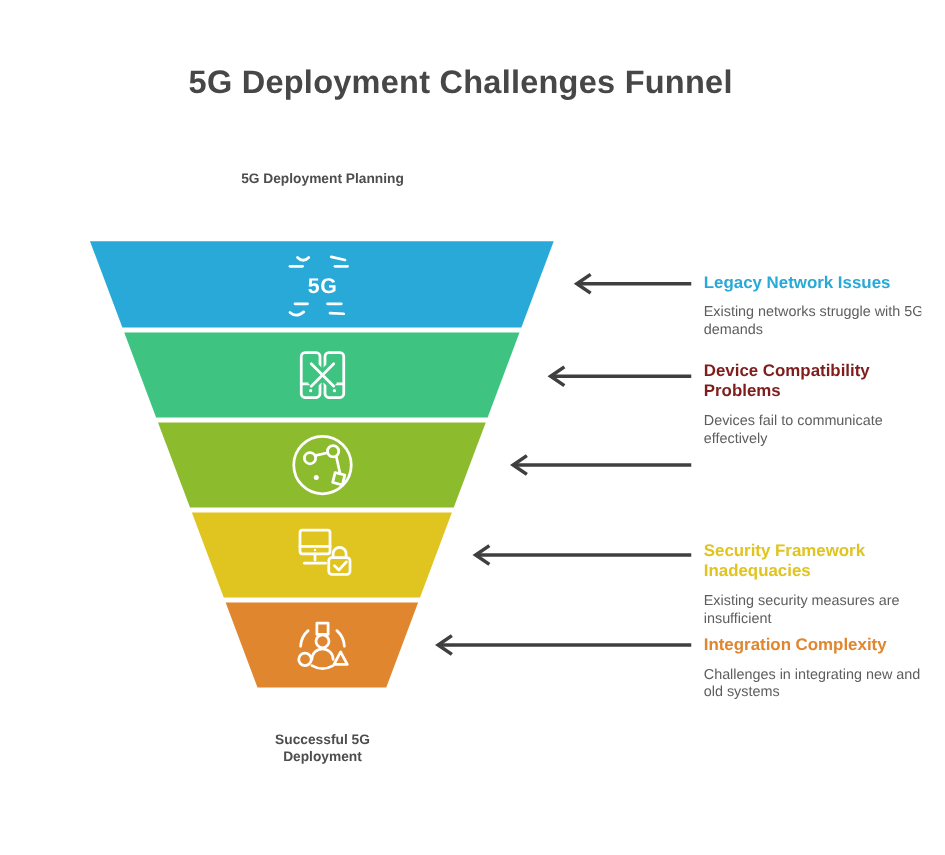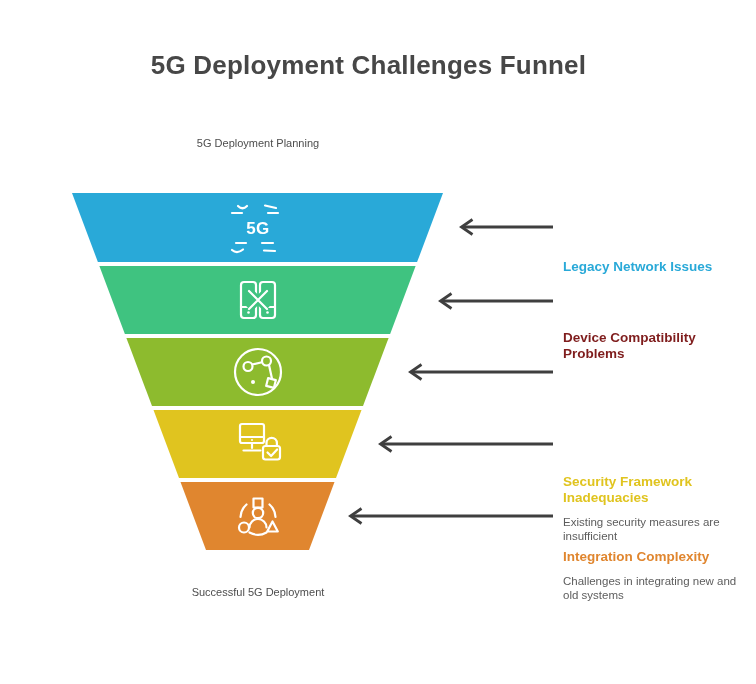--- a/index.html
+++ b/index.html
@@ -7,39 +7,39 @@
     position:relative; width:737px; height:684px; background:#ffffff;
     font-family:"Liberation Sans", sans-serif; overflow:hidden;
   }
   .page-title {
     position:absolute; top:50px; left:0; width:100%; margin:0;
     text-align:center; font-size:26px; font-weight:bold; color:#474747;
     letter-spacing:0.2px;
   }
   .flow-label {
     position:absolute; width:140px; text-align:center;
-    font-size:11px; font-weight:normal; color:#4d4d4d; line-height:14px;
+    font-size:11px; font-weight:bold; color:#4d4d4d; line-height:14px;
   }
   .flow-label.top    { left:188px; top:136px; }
   .flow-label.bottom { left:188px; top:585px;text-align:center; }
   svg.scene { position:absolute; left:0; top:0; display:block; }
 
   .icon {
     stroke:#ffffff; stroke-width:2.2; fill:none;
     stroke-linecap:round; stroke-linejoin:round;
   }
   .icon-knockout { stroke:#ffffff; stroke-width:2.2; stroke-linejoin:round; }
   .icon-text {
     fill:#ffffff; font-size:17px; font-weight:bold;
     font-family:"Liberation Sans", sans-serif; letter-spacing:0.5px;
   }
   .arrow-line { stroke-width:2.8; }
   .arrow-head { stroke-width:2.8; fill:none; }
 
-  .annotation { position:absolute; left:563px; width:178px;margin-top:41px; }
+  .annotation { position:absolute; left:563px; width:178px; }
   .annotation h3 {
     margin:0; font-size:13.5px; line-height:16px; font-weight:bold;
   }
   .annotation p {
     margin:10px 0 0 0; font-size:11.5px; line-height:13.5px; color:#5d5d5d;
   }
 </style>
 </head>
 <body>
 
@@ -137,23 +137,25 @@
         <line class="arrow-line" x1="351" y1="516" x2="553" y2="516"></line>
         <path class="arrow-head" d="M361.5 508.5 L350.5 516 L361.5 523.5"></path>
       </g>
     </g>
   </svg>
 
   <div class="flow-label bottom">Successful 5G Deployment</div>
 
   <div class="annotation" style="top:218px">
     <h3 style="color: rgb(41, 169, 216);">Legacy Network Issues</h3>
+    <p>Existing networks struggle with 5G demands</p>
   </div>
   <div class="annotation" style="top:289px">
     <h3 style="color: #7f1d1d;">Device Compatibility Problems</h3>
+    <p>Devices fail to communicate effectively</p>
   </div>
   <div class="annotation" style="top:508px">
     <h3 style="color: rgb(224, 134, 47);">Integration Complexity</h3>
     <p>Challenges in integrating new and old systems</p>
   </div>
   <div class="annotation" style="top:433px">
     <h3 style="color: rgb(224, 196, 31);">Security Framework Inadequacies</h3>
     <p>Existing security measures are insufficient</p>
   </div>
 

